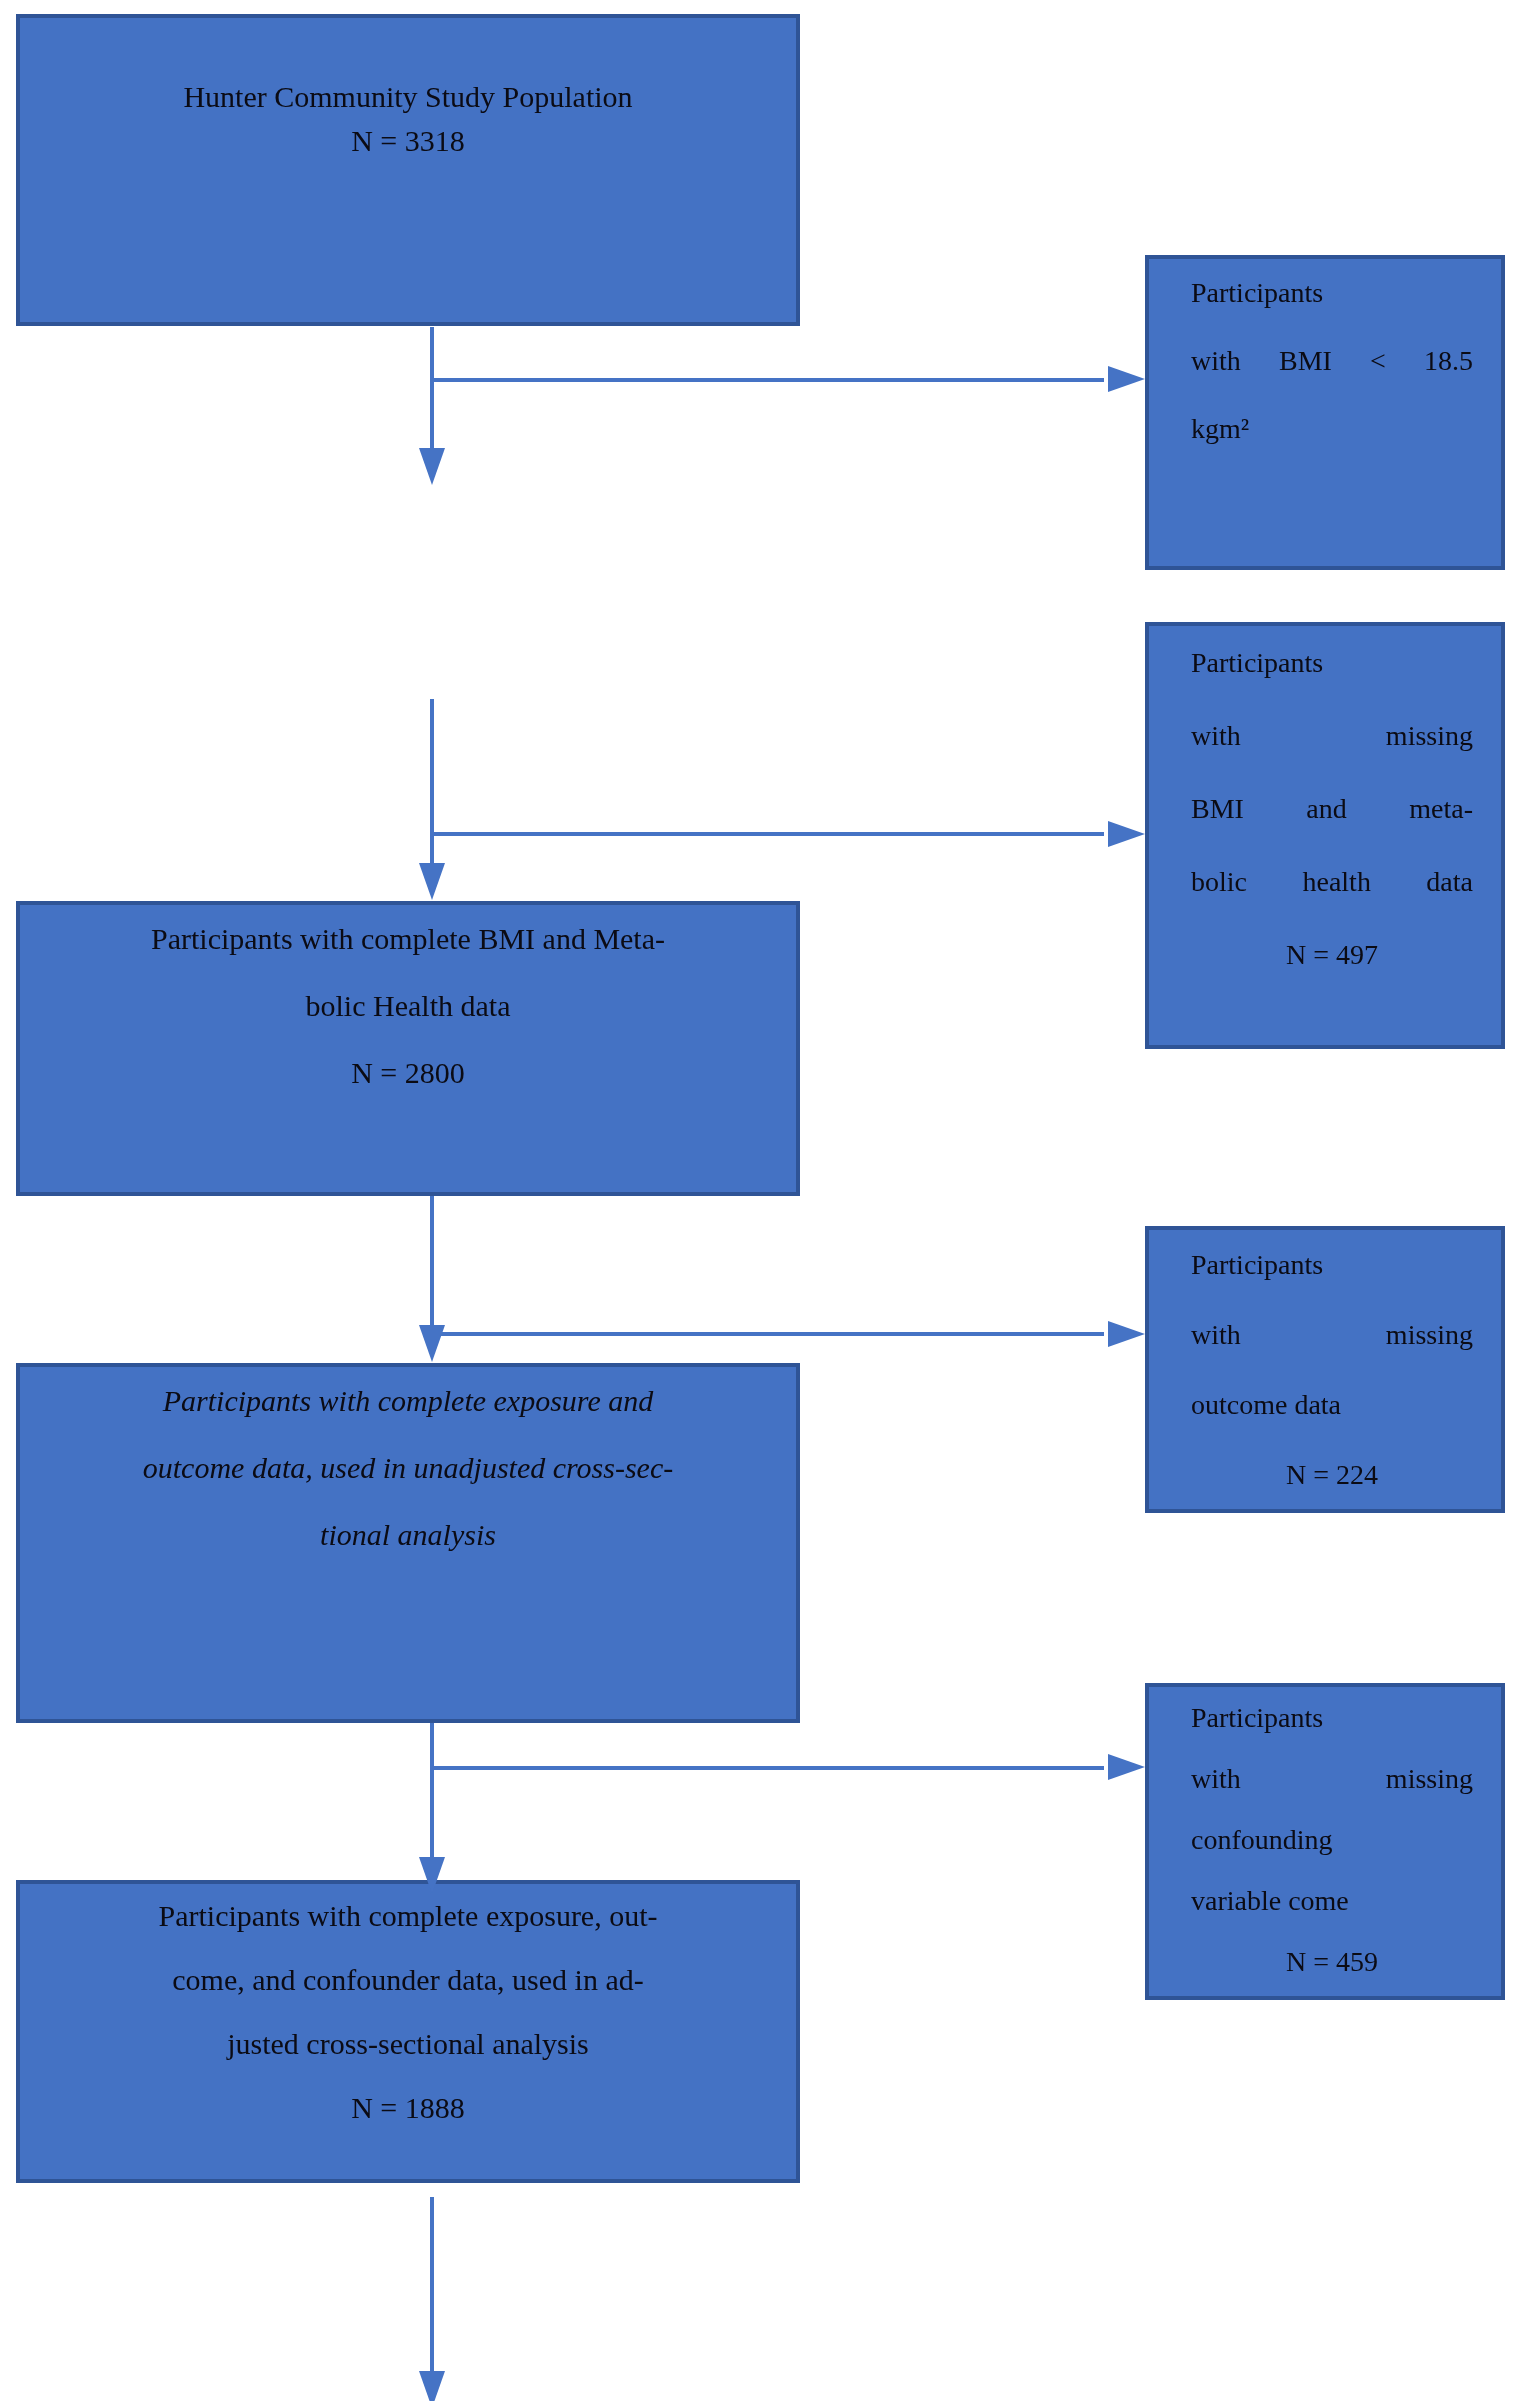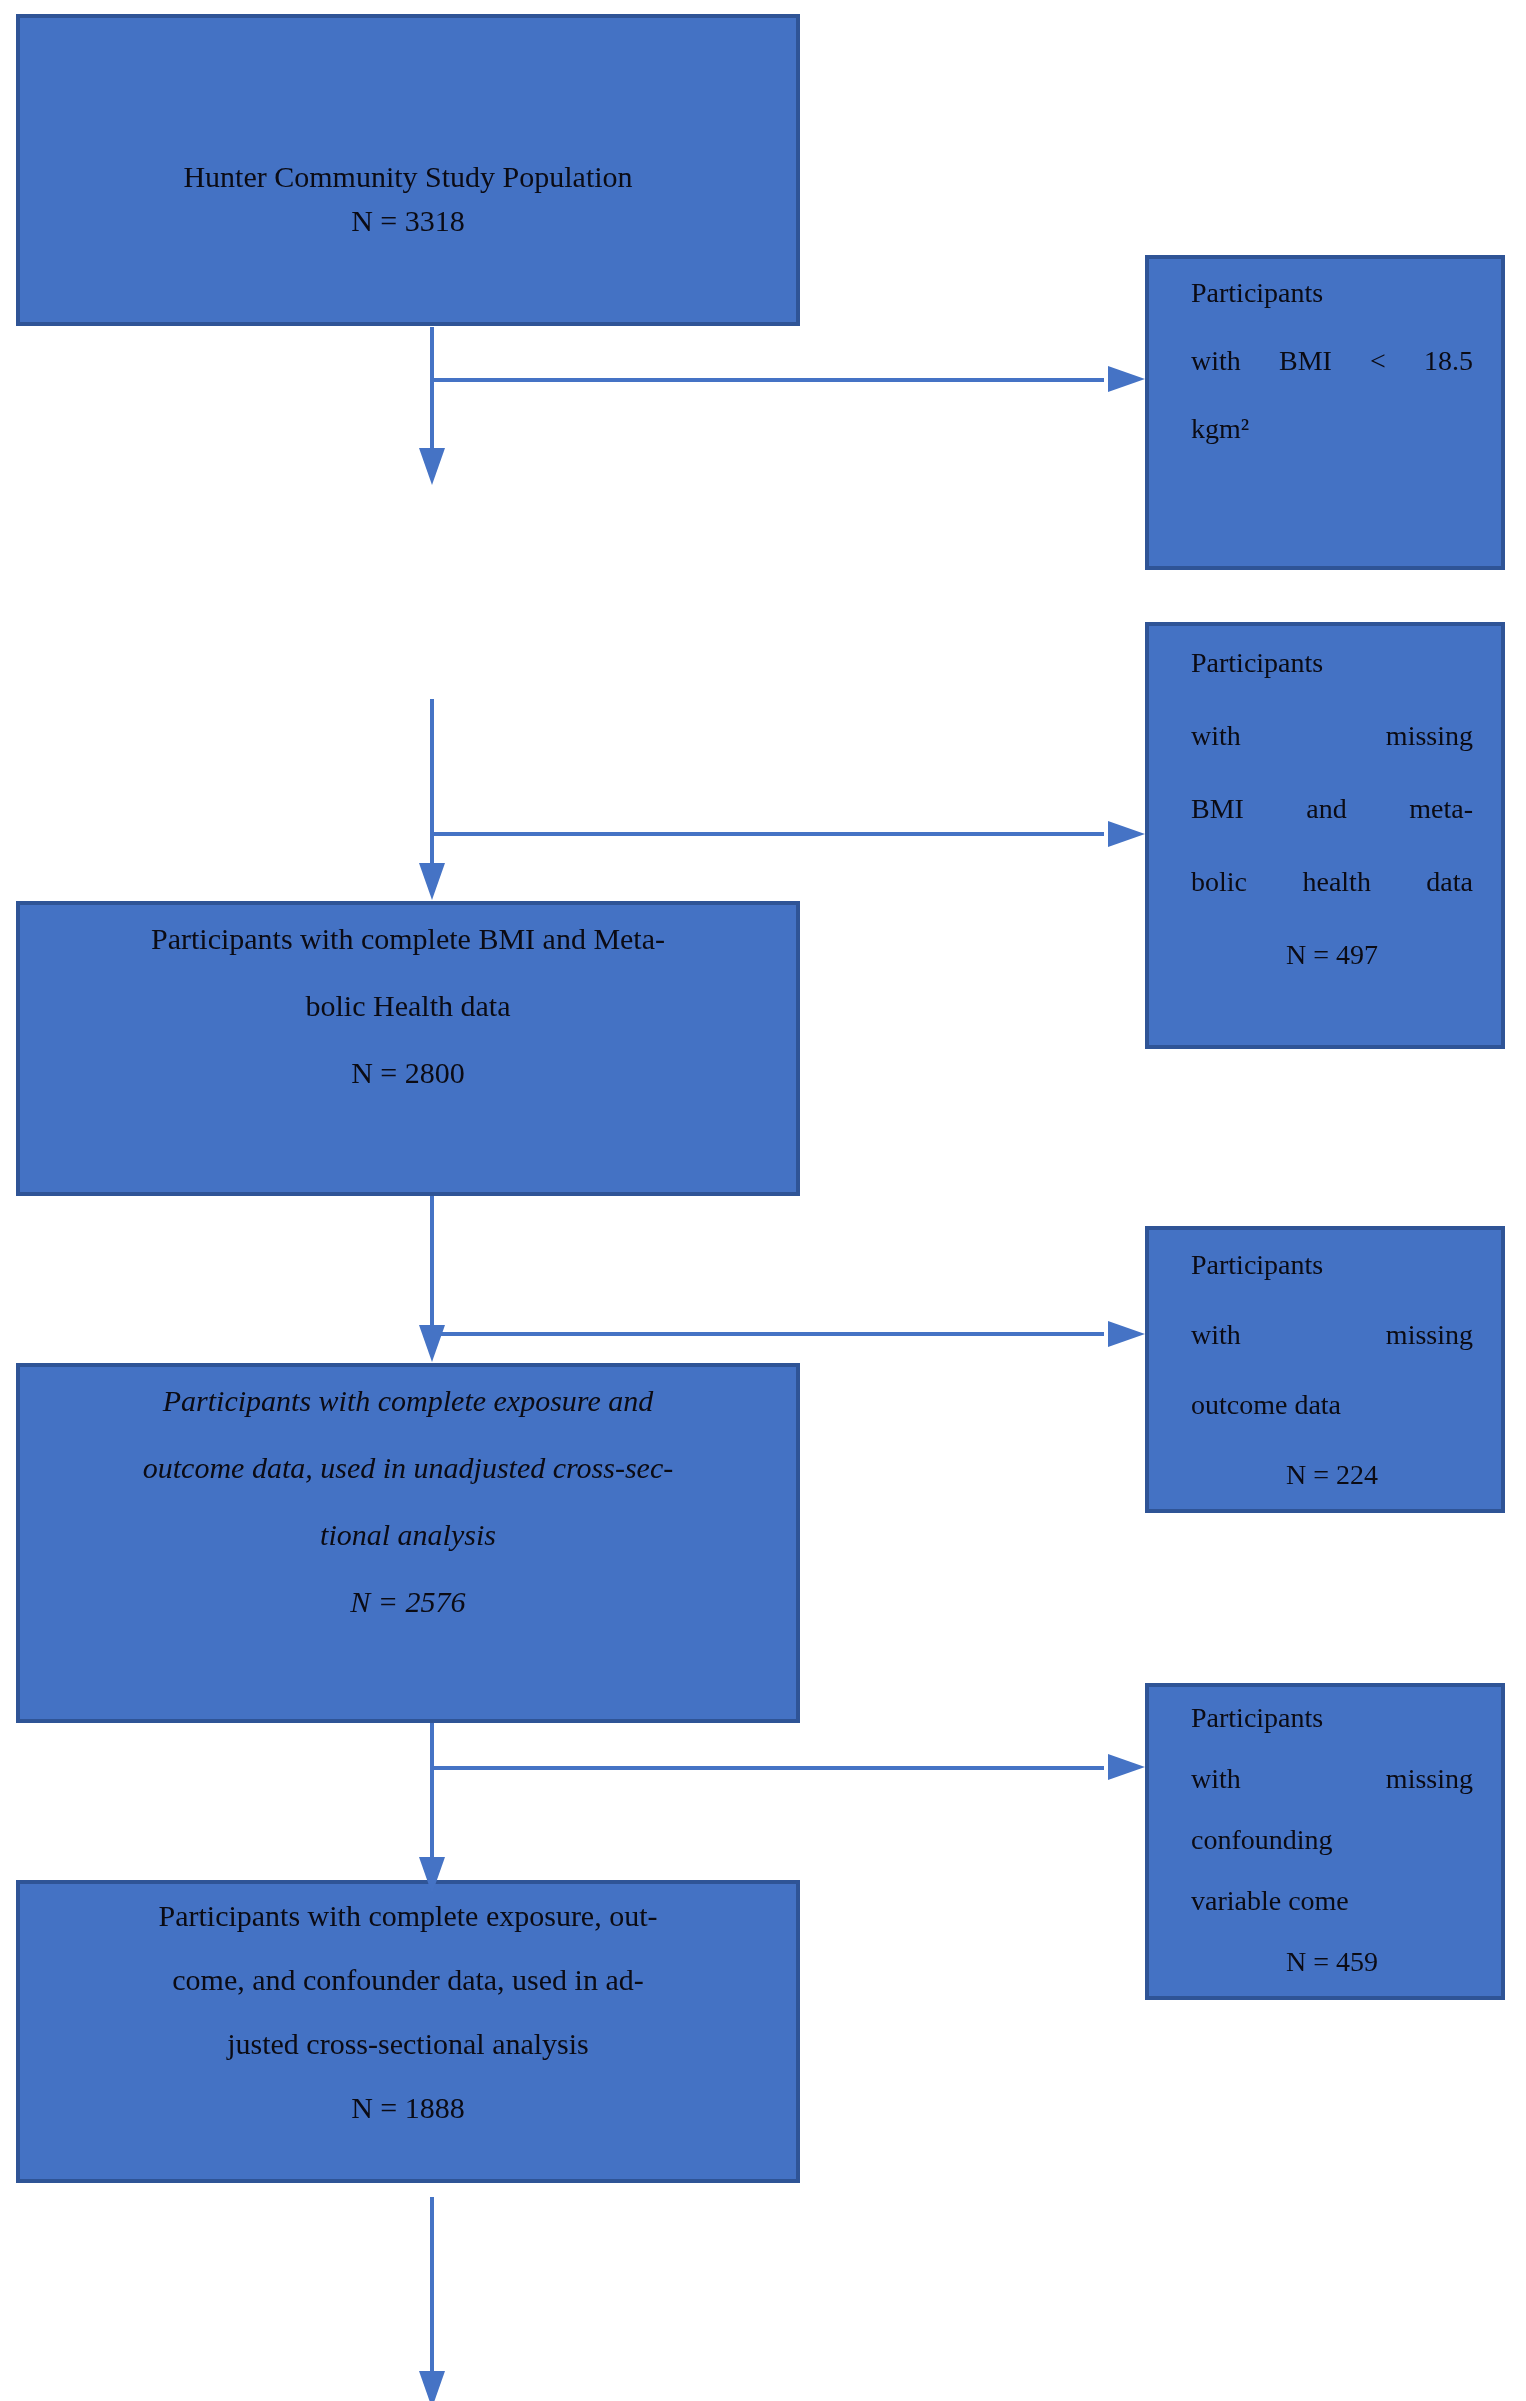--- a/index.html
+++ b/index.html
@@ -22,21 +22,21 @@
     flex-direction: column;
   }
   .lbox { left: 16px; width: 784px; font-size: 30px; padding: 0 46px; }
   .rbox { left: 1145px; width: 360px; font-size: 28px; padding: 0 28px 0 42px; }
   .line { width: 100%; }
   .cline { text-align: center; }
   .lline { text-align: left; }
   .jline { text-align: justify; text-align-last: justify; }
 
   
-  #b1 { top: 14.4px;   height: 312px; justify-content: center; padding-top: 57px; }
+  #b1 { top: 14.4px;   height: 312px; justify-content: flex-start; padding-top: 57px; }
   #b1 .line { line-height: 44px; }
   #b2 { top: 483px; height: 216px; }
   #b2 .line { line-height: 59px; }
   #b3 { top: 901px; height: 295px; }
   #b3 .line { line-height: 67px; }
   #b4 { top: 1363px; height: 360px; font-style: italic; }
   #b4 .line { line-height: 67px; }
   #b5 { top: 1880px; height: 303px; }
   #b5 .line { line-height: 64px; }
 
@@ -98,21 +98,20 @@
   <div class="box lbox" id="b3">
     <div class="line cline">Participants with complete BMI and Meta-</div>
     <div class="line cline">bolic Health data</div>
     <div class="line cline">N = 2800</div>
   </div>
 
   <div class="box lbox" id="b4">
     <div class="line cline">Participants with complete exposure and</div>
     <div class="line cline">outcome data, used in unadjusted cross-sec-</div>
     <div class="line cline">tional analysis</div>
-    <div class="line cline">N = 2576</div>
   </div>
 
   <div class="box lbox" id="b5">
     <div class="line cline">Participants with complete exposure, out-</div>
     <div class="line cline">come, and confounder data, used in ad-</div>
     <div class="line cline">justed cross-sectional analysis</div>
     <div class="line cline">N = 1888</div>
   </div>
 
   <div class="box rbox" id="r1">

